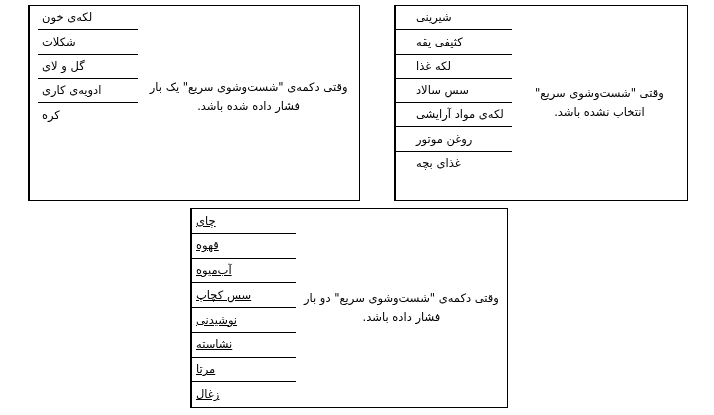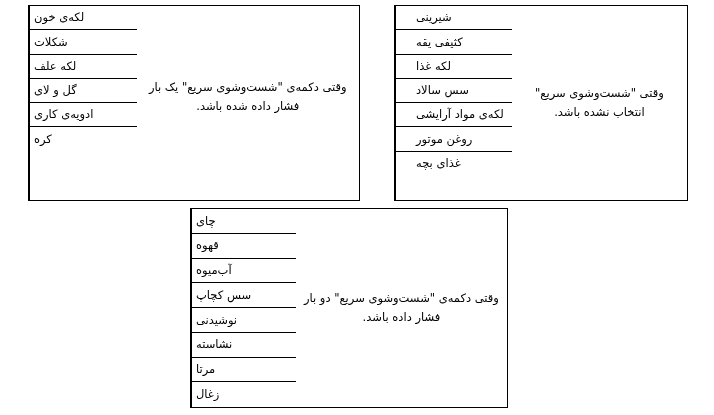--- a/index.html
+++ b/index.html
@@ -65,55 +65,54 @@
     width: 100%;
   }
 
   
   #block-1 {
     left: 28px;
     top: 5px;
     width: 332px;
     height: 196px;
   }
-  #block-1 .items-col { width: 158px; }
+  #block-1 .items-col { width: 158px; padding-left: 8px; }
   #block-1 .item-cell { height: 24.25px; }
   #block-1 .desc-col { padding-bottom: 16px; }
 
   
   #block-2 {
     left: 394px;
     top: 5px;
     width: 294px;
     height: 196px;
   }
   #block-2 .items-col { width: 148px; }
   #block-2 .item-cell { height: 24.25px; padding-left: 20px; }
 
   
   #block-3 {
     left: 190px;
     top: 208px;
     width: 318px;
     height: 200px;
   }
-  #block-3 .items-col { width: 148px; }
+  #block-3 .items-col { width: 148px; text-decoration: underline; }
   #block-3 .item-cell { height: 24.75px; }
 </style>
 </head>
 <body>
 
 <div class="table-block" id="block-1">
   <div class="desc-col">
     <span>وقتی دکمه‌ی "شست‌وشوی سریع" یک بار فشار داده شده باشد.</span>
   </div>
   <div class="items-col">
     <div class="item-cell">لکه‌ی خون</div>
     <div class="item-cell">شکلات</div>
-    <div class="item-cell">لکه علف</div>
     <div class="item-cell">گل و لای</div>
     <div class="item-cell">ادویه‌ی کاری</div>
     <div class="item-cell">کره</div>
   </div>
 </div>
 
 <div class="table-block" id="block-2">
   <div class="desc-col">
     <span>وقتی "شست‌وشوی سریع" انتخاب نشده باشد.</span>
   </div>

